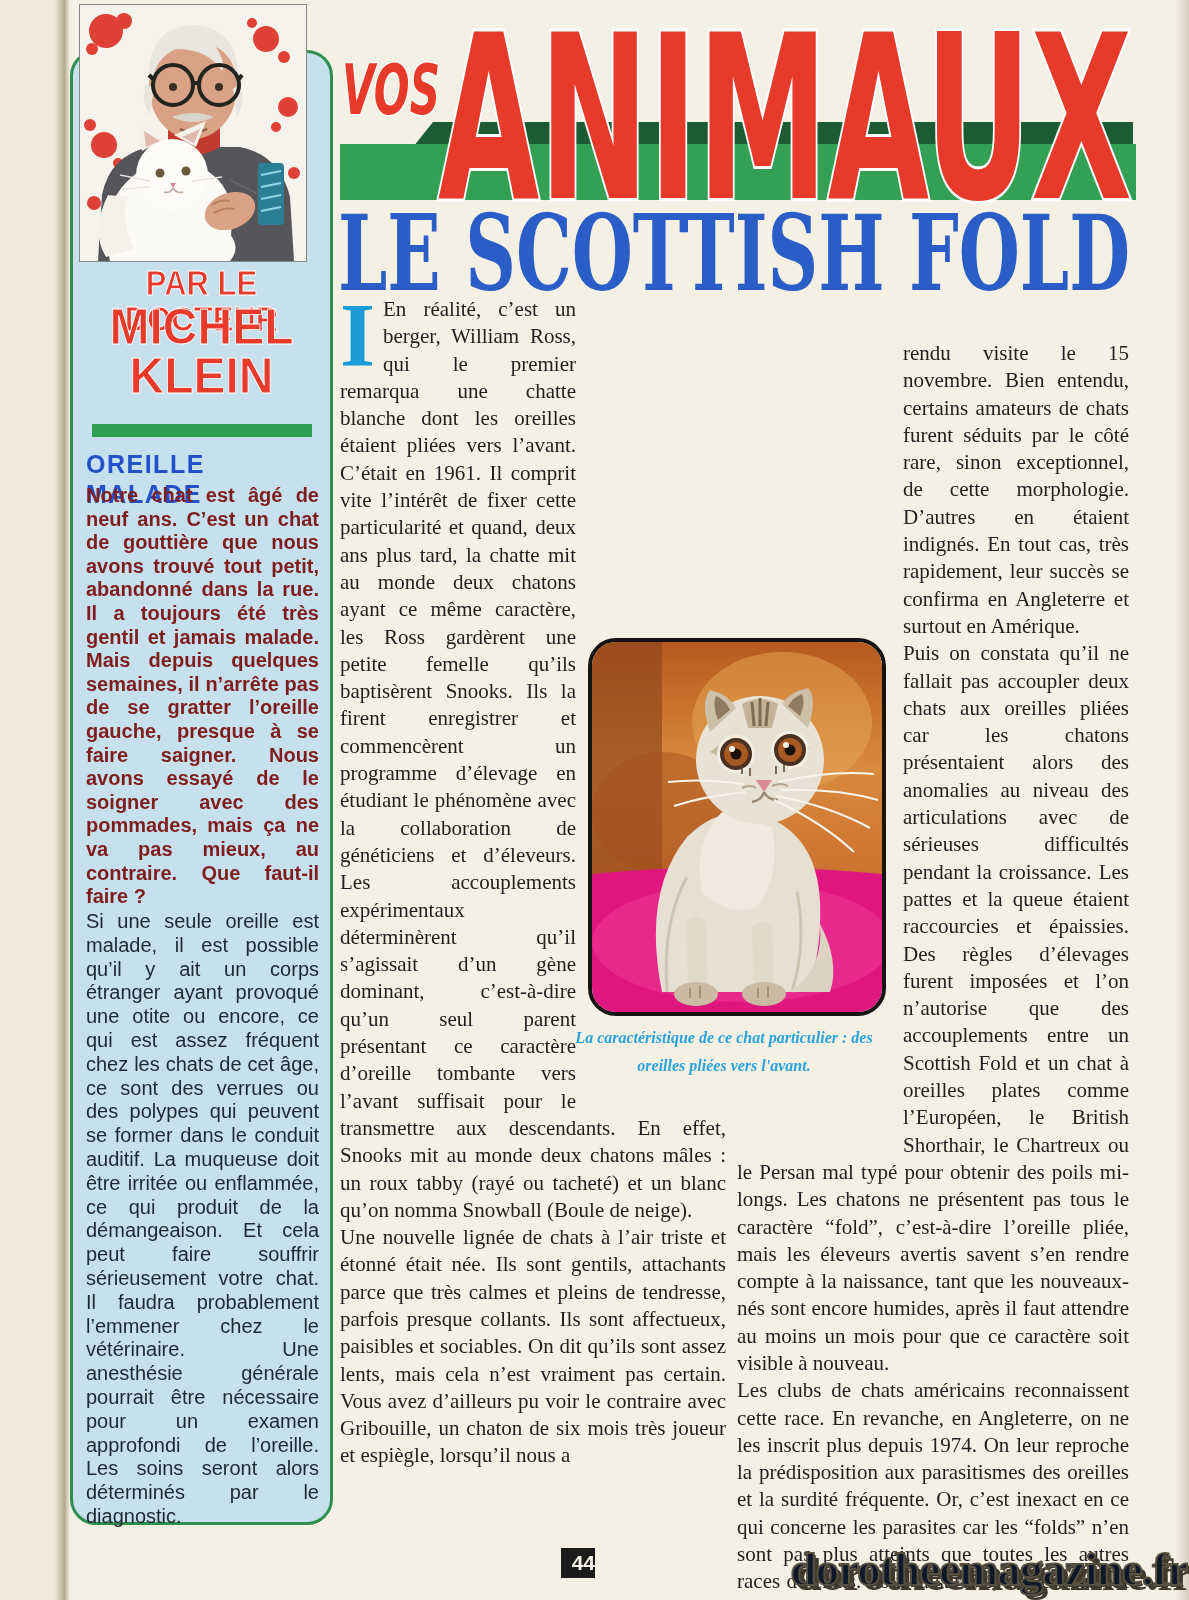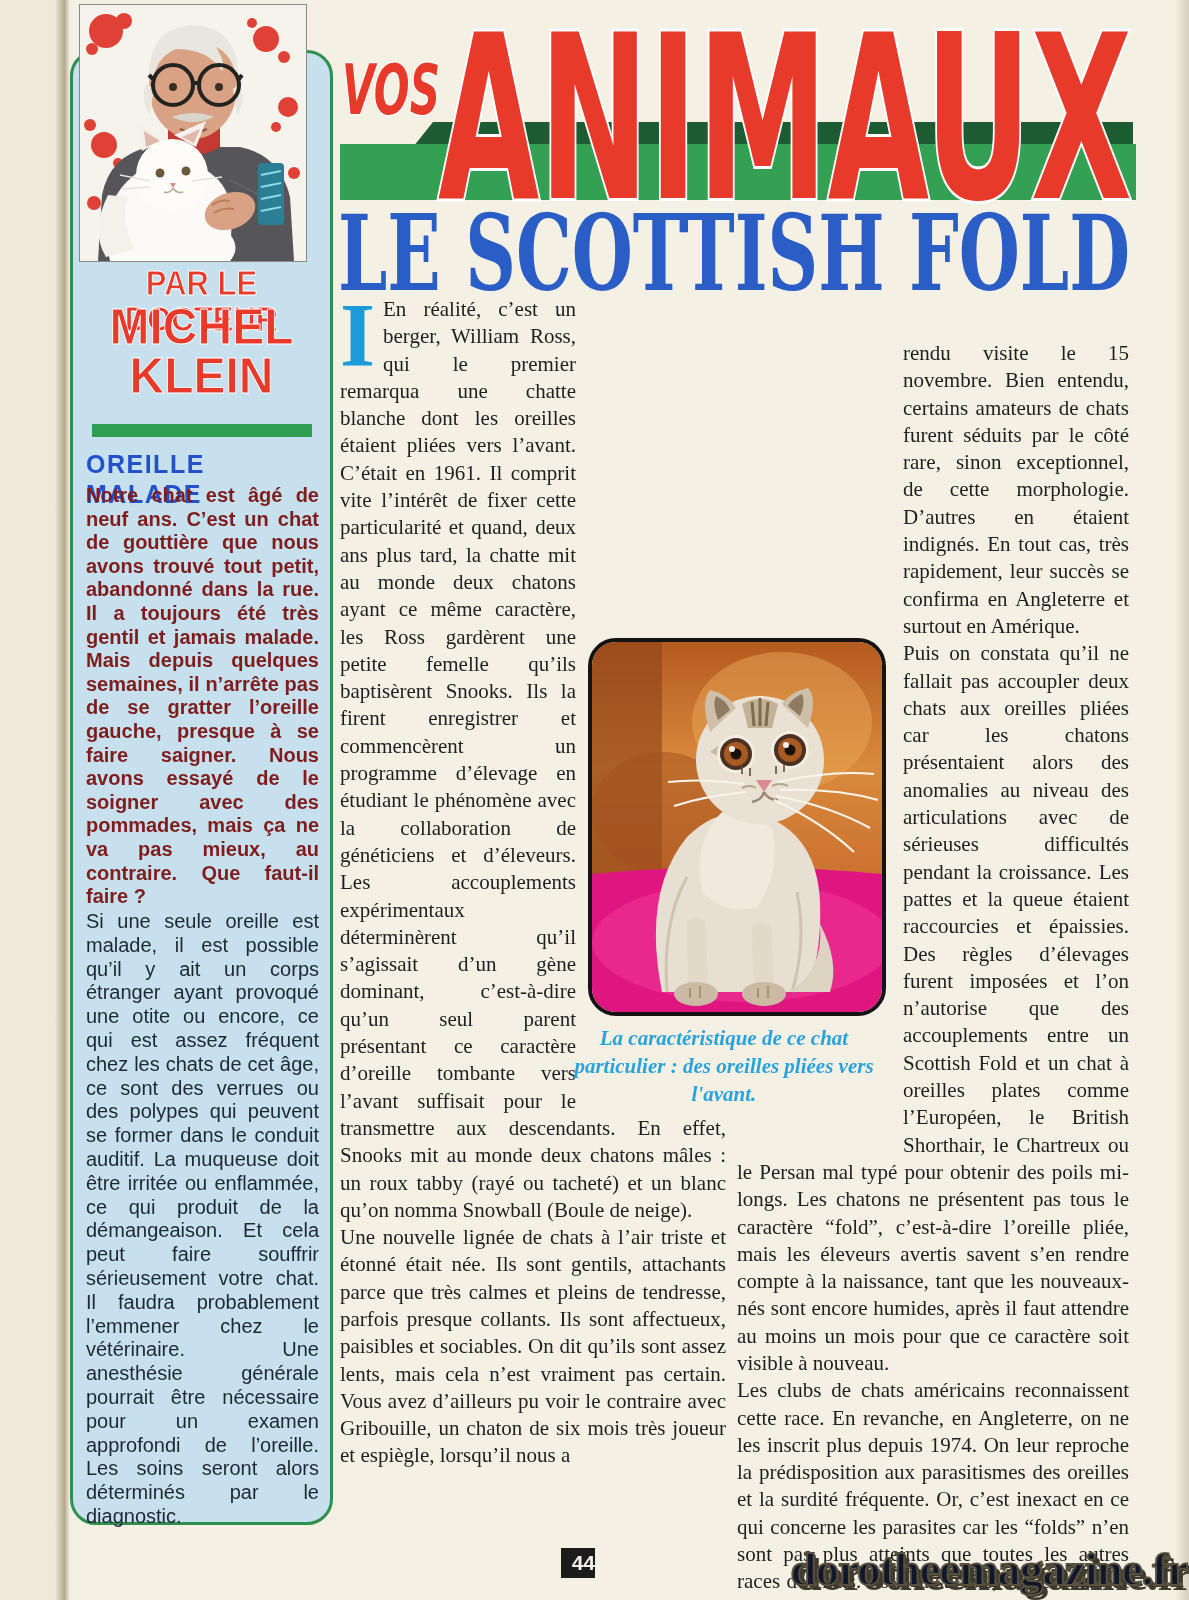--- a/index.html
+++ b/index.html
@@ -51,21 +51,21 @@
   #col1 .cutout{float:right;width:140px;height:470px;margin:342px 0 6px 10px;}
   #col2 .cutout{float:left;width:156px;height:470px;margin:342px 10px 6px 0;}
   .dropcap{float:left;font-family:"Liberation Serif",serif;font-weight:bold;
     color:#1b9cd8;font-size:90px;line-height:72px;margin:4px 8px 0 0;}
 
   
   .cat-photo{position:absolute;left:588px;top:638px;width:298px;height:378px;
     border:4px solid #141414;border-radius:28px;box-sizing:border-box;overflow:hidden;}
   .photo-caption{position:absolute;left:553px;top:1024px;width:342px;
     font-family:"Liberation Serif",serif;font-weight:bold;font-style:italic;
-    font-size:21px;line-height:28px;color:#2aa2dc;text-align:center;}
+    font-size:16px;line-height:28px;color:#2aa2dc;text-align:center;}
 
   
   .page-number{position:absolute;left:561px;top:1548px;width:34px;height:30px;
     background:#1b1b1b;color:#f5f2e9;font-family:"Liberation Sans",sans-serif;
     font-weight:bold;font-size:21px;text-align:right;line-height:30px;}
   .watermark{position:absolute;right:2px;top:1542px;
     font-family:Liberation Serif, serif;font-weight:bold;font-size:47px;
     letter-spacing:-1px;color:#0f172a;
     -webkit-text-stroke:2px #57503f;
     text-shadow:5px 5px 0 #3f3a2e, 2px 2px 0 #3f3a2e;}

